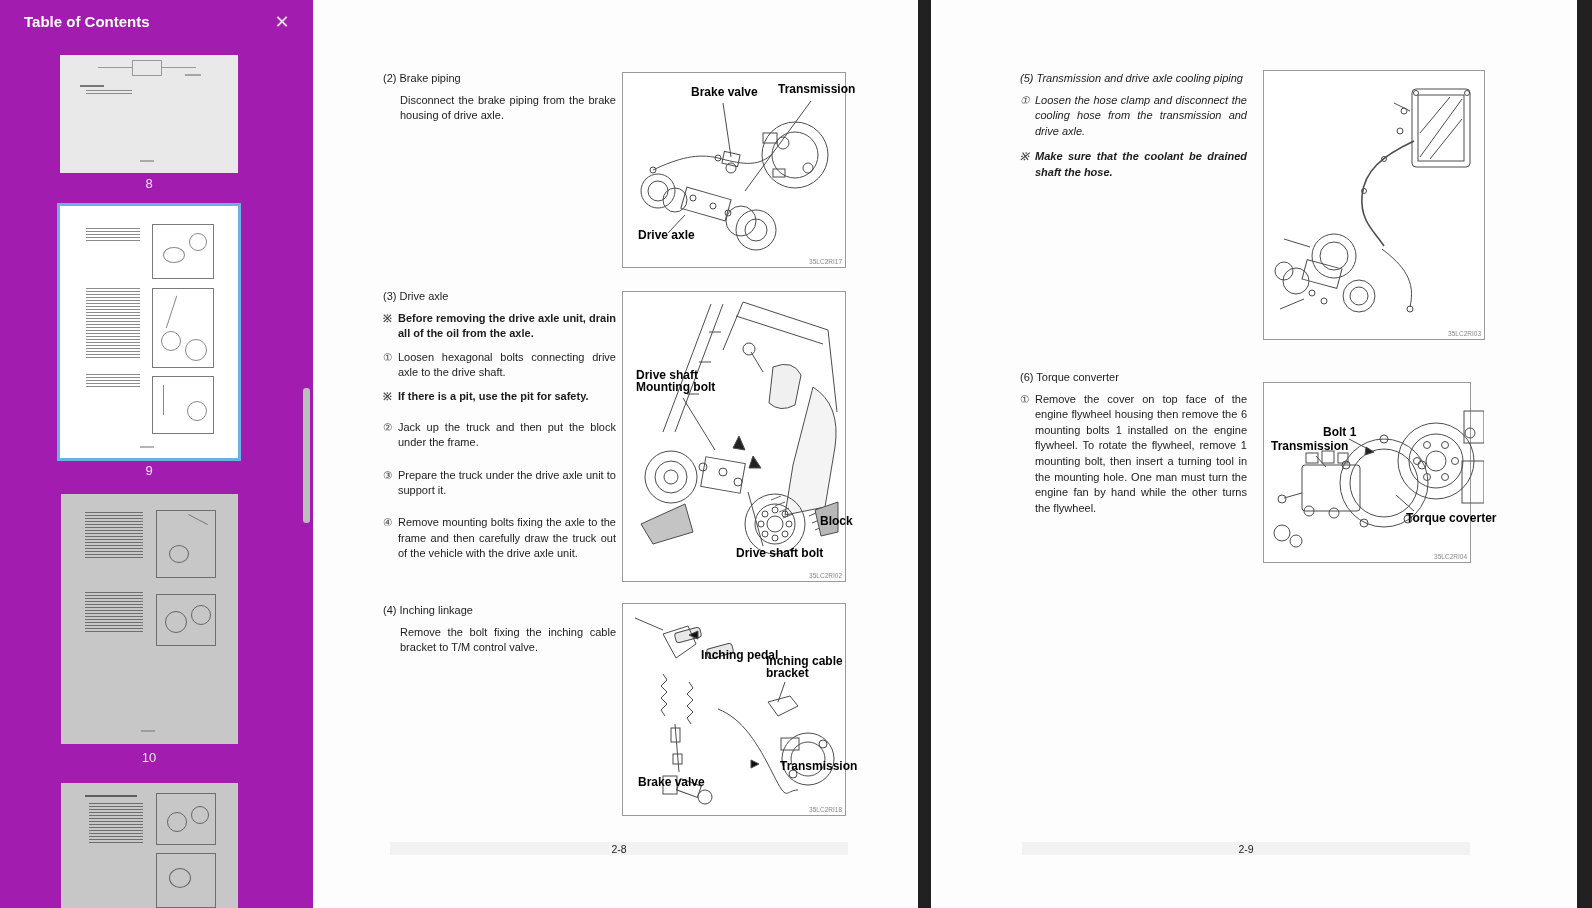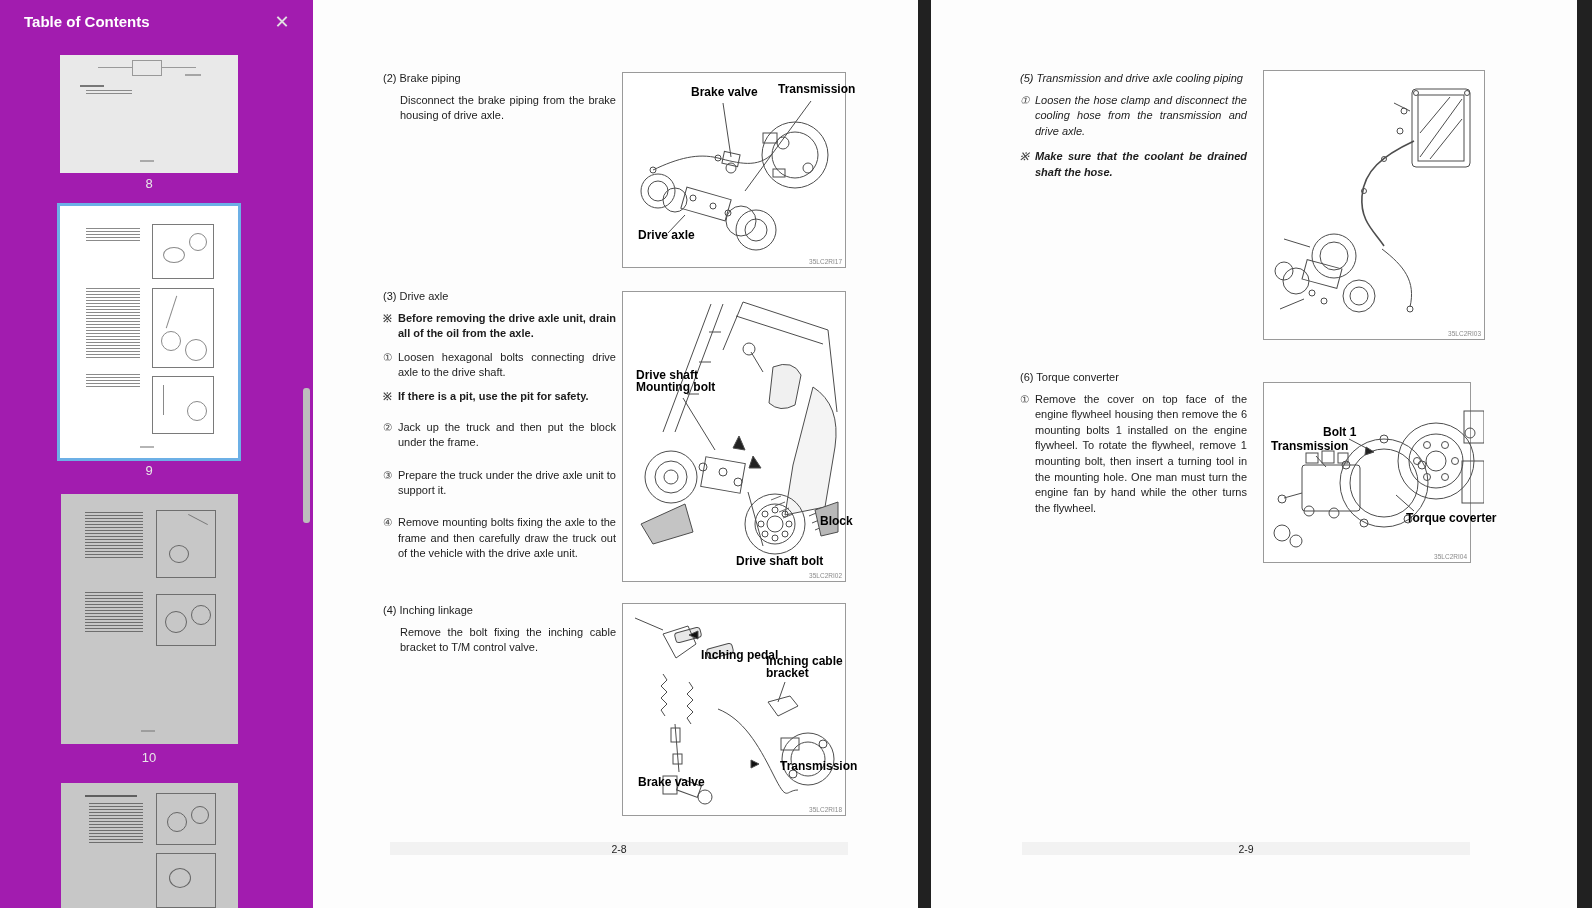--- a/index.html
+++ b/index.html
@@ -224,21 +224,21 @@
         <polygon points="130,164 138,176 126,176" fill="#222"></polygon>
         <line x1="60" y1="106" x2="92" y2="158"></line>
         <line x1="140" y1="254" x2="125" y2="200"></line>
       </g>
     </svg>
     <div class="flabel" style="left:13px;top:78px;">
       <div>Drive shaft</div>
       <div>Mounting bolt</div>
     </div>
     <div class="flabel" style="left:197px;top:224px;">Block</div>
-    <div class="flabel" style="left:113px;top:264px;">Drive shaft bolt</div>
+    <div class="flabel" style="left:113px;top:256px;">Drive shaft bolt</div>
     <div class="fcode">35LC2RI02</div>
   </div>
 
   <div class="sec" style="left:70px;top:603px;width:233px;">
     <div class="sec-h">
       <span>(4)</span>
       <span>Inching linkage</span>
     </div>
     <div class="sec-body">Remove the bolt fixing the inching cable bracket to T/M control valve.</div>
   </div>

